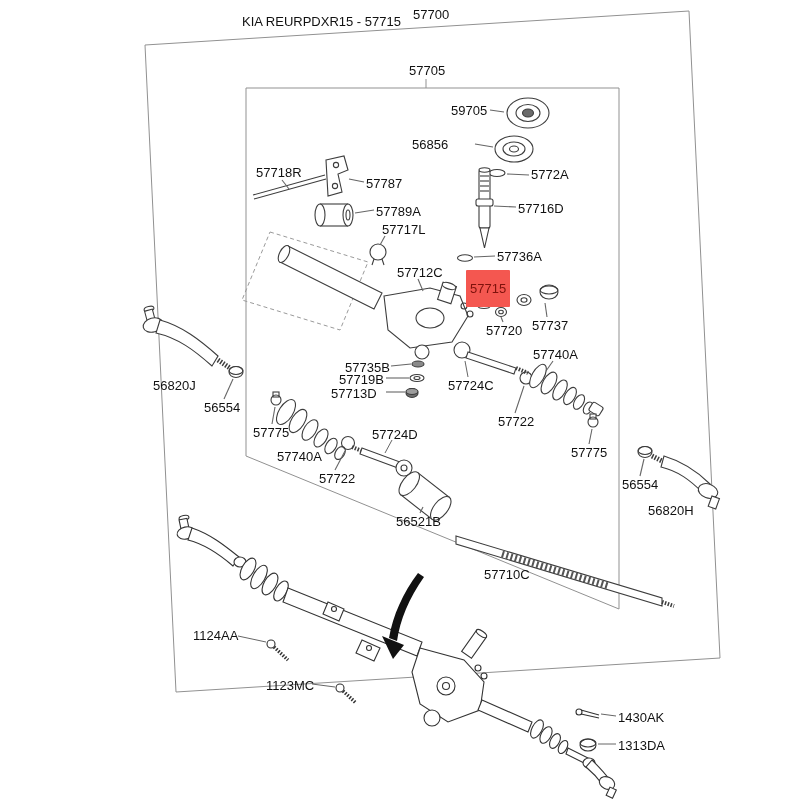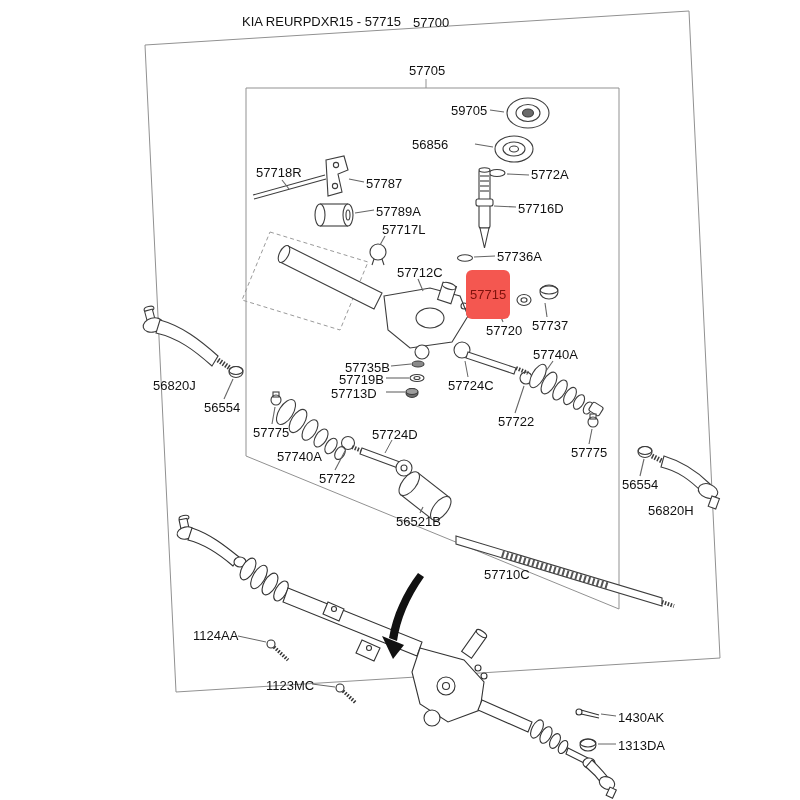--- a/index.html
+++ b/index.html
@@ -1,21 +1,21 @@
 <!DOCTYPE html>
 <html><head>
 <meta charset="utf-8">
 <style>
   html,body{margin:0;padding:0;}
   body{width:800px;height:800px;background:#ffffff;overflow:hidden;}
   .stage{position:relative;width:800px;height:800px;font-family:"Liberation Sans",sans-serif;margin-left:32px;}
   .art{position:absolute;left:0;top:0;}
   .lbl{position:absolute;font-size:13px;line-height:15px;color:#111;white-space:nowrap;cursor:pointer;}
   .lbl.static{cursor:default;}
-  .lbl.hl{padding:17px 4px;border-radius:6px;background:#f45750;color:#7e120c;}
+  .lbl.hl{padding:11px 4px;border-radius:1px;background:#f45750;color:#7e120c;}
 </style>
 </head>
 <body>
 
 <div class="stage">
 
 <svg class="art" width="800" height="800" viewBox="0 0 800 800">
 
   <g>
     <polygon points="113,45 657,11 688,658 144,692" fill="none" stroke="#919191" stroke-width="1"></polygon>
@@ -307,21 +307,21 @@
     <g stroke="#333">
       <ellipse cx="556" cy="745" rx="8" ry="6" fill="#fff"></ellipse>
       <ellipse cx="556" cy="743" rx="8" ry="4"></ellipse>
       <line x1="584" y1="744" x2="566" y2="744" stroke="#666" stroke-width="1"></line>
     </g>
 
   </g>
 </svg>
 
 <div class="lbl static" style="left:210px;top:14px">KIA REURPDXR15 - 57715</div>
-<div class="lbl" style="left:381px;top:15px">57700</div>
+<div class="lbl" style="left:381px;top:7px">57700</div>
 <div class="lbl" style="left:377px;top:63px">57705</div>
 
 <div class="lbl" style="left:419px;top:103px">59705</div>
 <div class="lbl" style="left:380px;top:137px">56856</div>
 <div class="lbl" style="left:499px;top:167px">5772A</div>
 <div class="lbl" style="left:486px;top:201px">57716D</div>
 <div class="lbl" style="left:465px;top:249px">57736A</div>
 <div class="lbl hl" style="left: 434px; top: 270px; background: rgb(244, 87, 80); color: rgb(126, 18, 12);">57715</div>
 <div class="lbl" style="left:224px;top:165px">57718R</div>
 <div class="lbl" style="left:334px;top:176px">57787</div>

